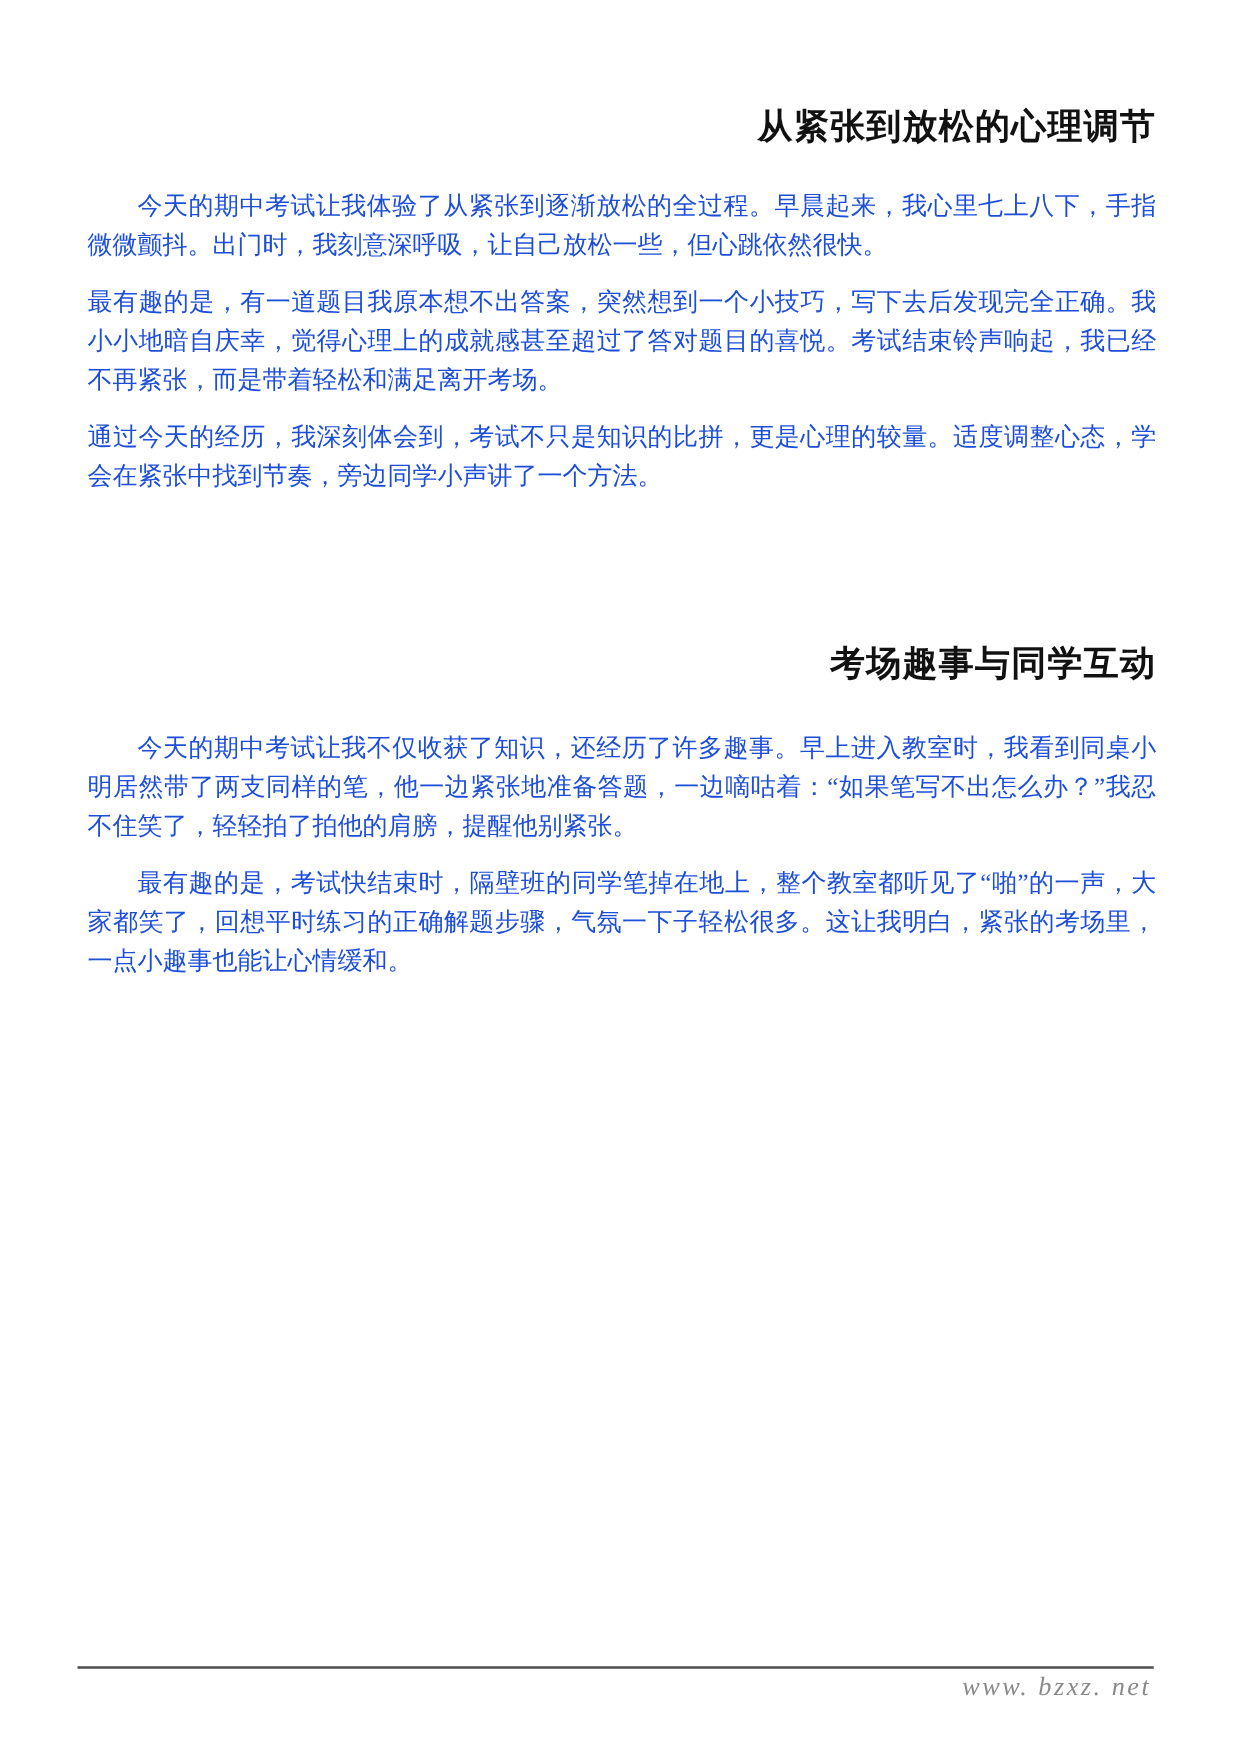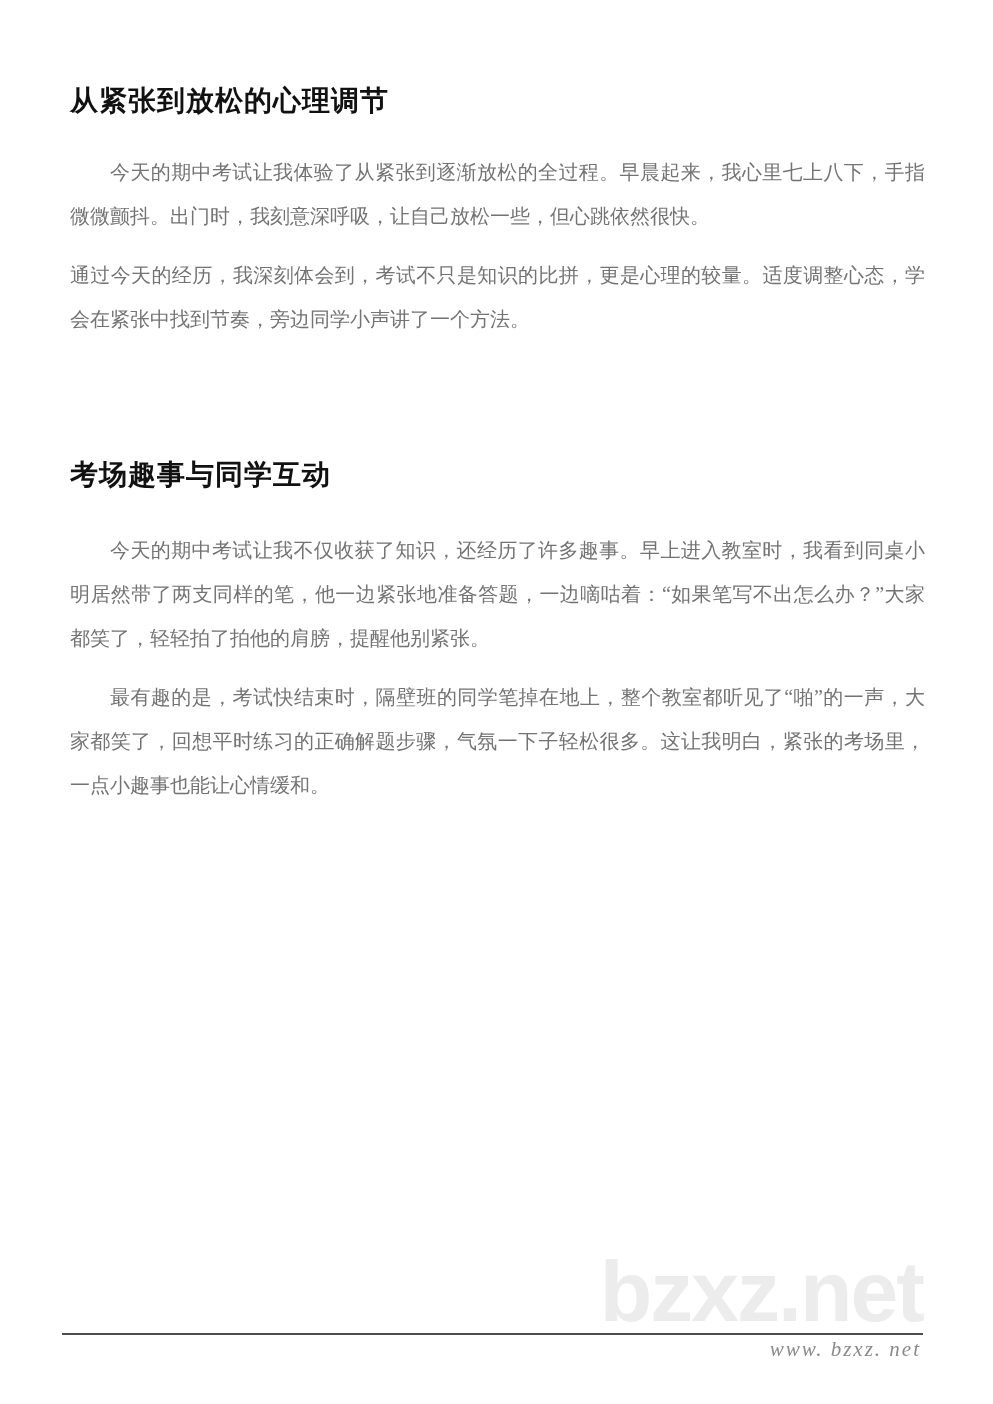--- a/index.html
+++ b/index.html
@@ -11,36 +11,36 @@
     margin: 0 auto;
     background: #ffffff;
     overflow: hidden;
     font-family: "Liberation Serif", "DejaVu Serif", serif;
     color: #1f1f1f;
   }
   .content {
     padding: 0 68px 0 70px;
   }
   .essay-title {
-    text-align: left;
+    text-align: right;
     font-family: "Liberation Sans", "DejaVu Sans", sans-serif;
     font-weight: bold;
     font-size: 28px;
     line-height: 34px;
     color: #111111;
     letter-spacing: 1px;
   }
   .section-1 .essay-title { padding-top: 84px; margin-bottom: 32px; }
   .section-2 .essay-title { padding-top: 102px; margin-bottom: 36px; }
   .para {
     font-size: 20px;
-    line-height: 44px;
+    line-height: 31px;
     margin: 15px 0;
     text-align: justify;
-    color: #737373;
+    color: #1d4ed8;
   }
   .para.indent { text-indent: 2em; }
   .watermark {
     position: absolute;
     right: 70px;
     bottom: 70px;
     font-family: "Liberation Sans", "DejaVu Sans", sans-serif;
     font-weight: bold;
     font-size: 86px;
     line-height: 1;
@@ -72,29 +72,29 @@
 </style>
 </head>
 <body>
 
 <div class="page">
   <div class="content">
 
     <section class="section-1">
       <h1 class="essay-title">从紧张到放松的心理调节</h1>
       <p class="para indent">今天的期中考试让我体验了从紧张到逐渐放松的全过程。早晨起来，我心里七上八下，手指微微颤抖。出门时，我刻意深呼吸，让自己放松一些，但心跳依然很快。</p>
+      <p class="para">最有趣的是，有一道题目我原本想不出答案，突然想到一个小技巧，写下去后发现完全正确。我小小地暗自庆幸，觉得心理上的成就感甚至超过了答对题目的喜悦。考试结束铃声响起，我已经不再紧张，而是带着轻松和满足离开考场。</p>
       <p class="para">通过今天的经历，我深刻体会到，考试不只是知识的比拼，更是心理的较量。适度调整心态，学会在紧张中找到节奏，旁边同学小声讲了一个方法。</p>
     </section>
 
     <section class="section-2">
       <h1 class="essay-title">考场趣事与同学互动</h1>
-      <p class="para indent">今天的期中考试让我不仅收获了知识，还经历了许多趣事。早上进入教室时，我看到同桌小明居然带了两支同样的笔，他一边紧张地准备答题，一边嘀咕着：“如果笔写不出怎么办？”大家都笑了，轻轻拍了拍他的肩膀，提醒他别紧张。</p>
+      <p class="para indent">今天的期中考试让我不仅收获了知识，还经历了许多趣事。早上进入教室时，我看到同桌小明居然带了两支同样的笔，他一边紧张地准备答题，一边嘀咕着：“如果笔写不出怎么办？”我忍不住笑了，轻轻拍了拍他的肩膀，提醒他别紧张。</p>
       <p class="para indent">最有趣的是，考试快结束时，隔壁班的同学笔掉在地上，整个教室都听见了“啪”的一声，大家都笑了，回想平时练习的正确解题步骤，气氛一下子轻松很多。这让我明白，紧张的考场里，一点小趣事也能让心情缓和。</p>
     </section>
 
   </div>
 
-  <div class="watermark">bzxz.net</div>
 
   <div class="footer-rule"></div>
 
   <div class="footer-url">www. bzxz. net</div>
 </div>
 
 </body></html>

